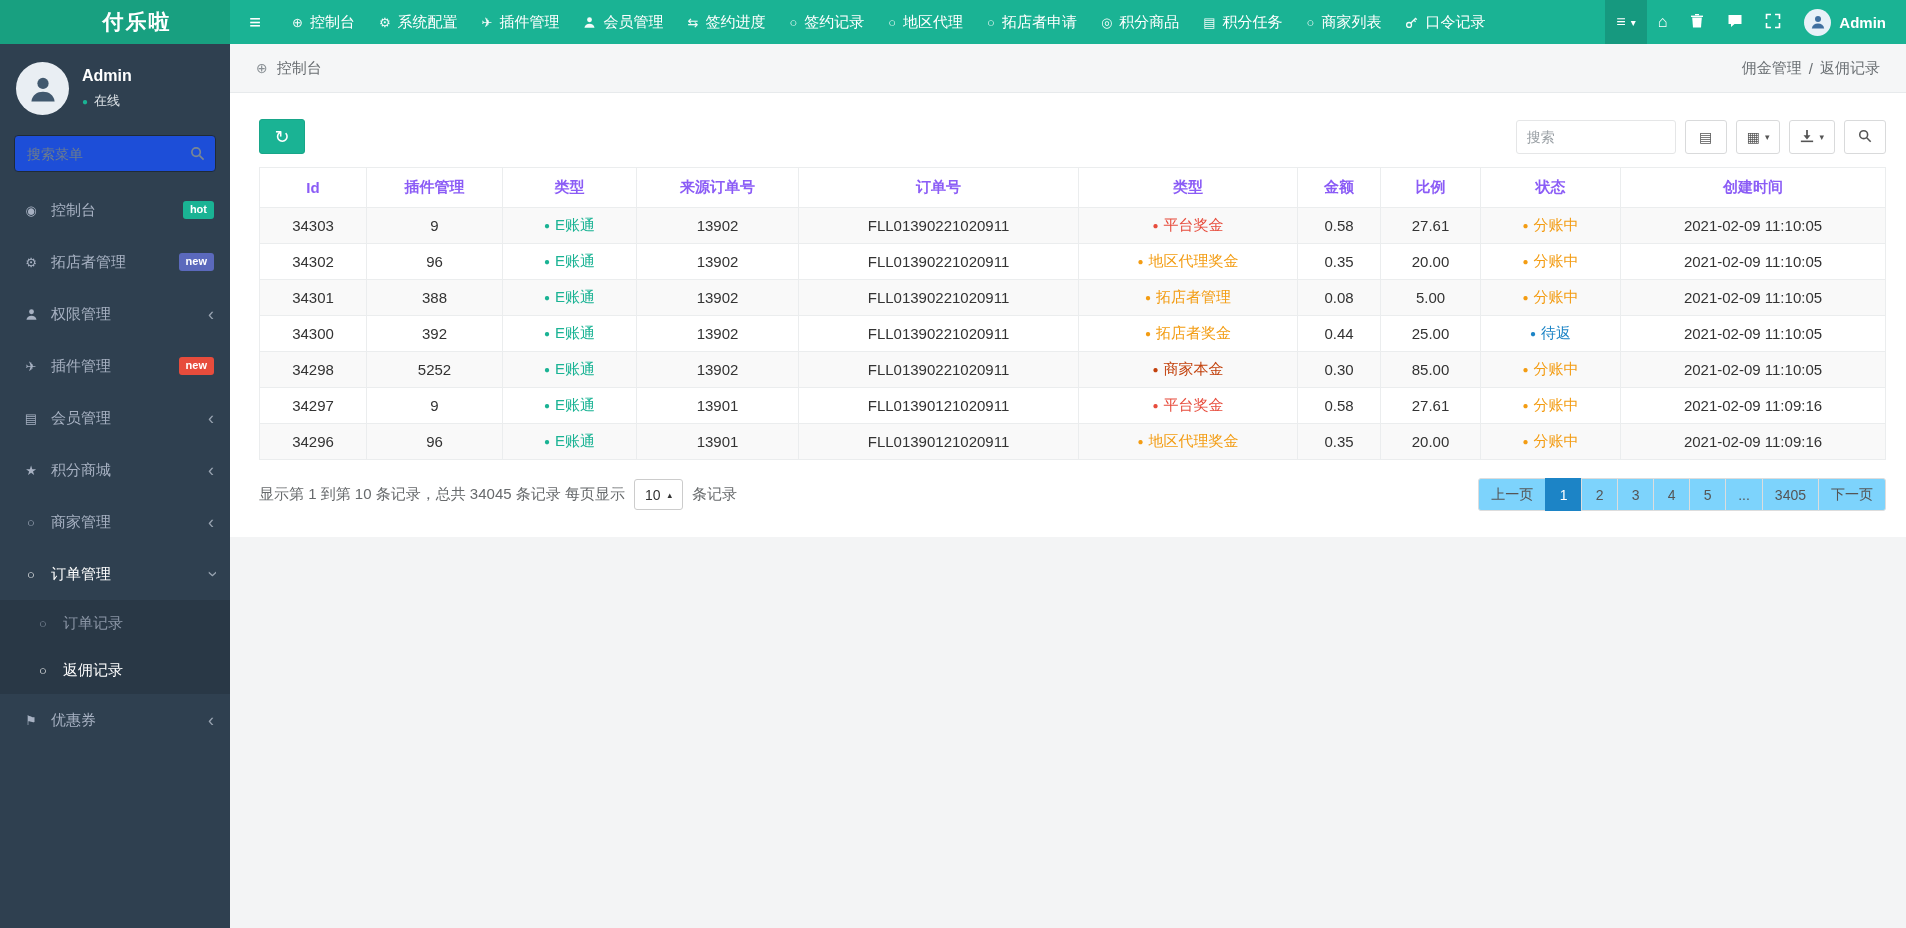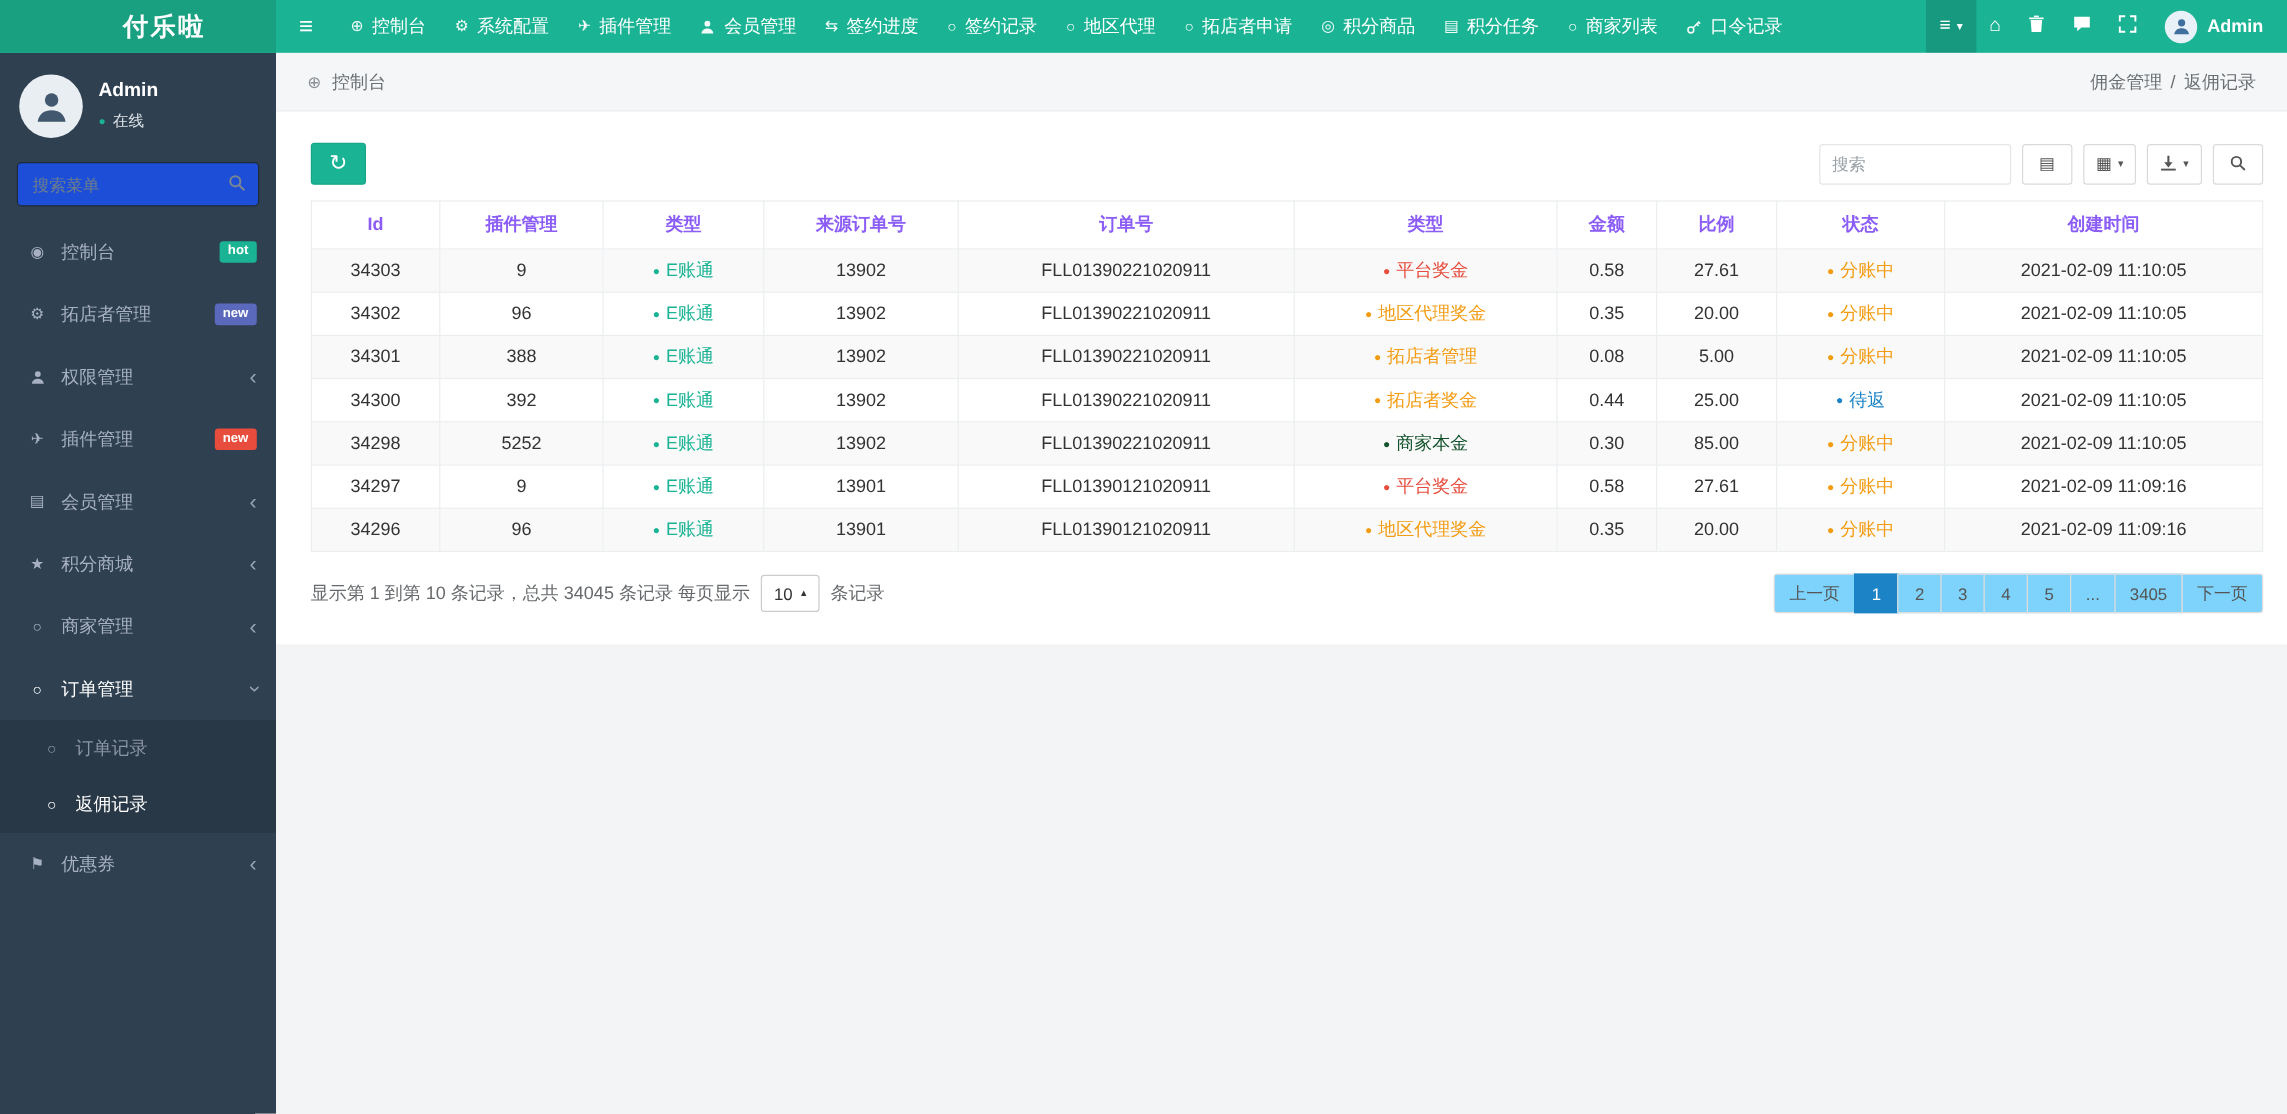--- a/index.html
+++ b/index.html
@@ -395,21 +395,21 @@
             <td>25.00</td>
             <td><span class="dot-label" style="color: rgb(28, 132, 198);"><i class="dot">●</i>待返</span></td>
             <td>2021-02-09 11:10:05</td>
           </tr>
           <tr>
             <td>34298</td>
             <td>5252</td>
             <td><span class="dot-label" style="color: rgb(26, 179, 148);"><i class="dot">●</i>E账通</span></td>
             <td>13902</td>
             <td>FLL01390221020911</td>
-            <td><span class="dot-label" style="color: #14532d;"><i class="dot">●</i>商家本金</span></td>
+            <td><span class="dot-label" style="color: #c2410c;"><i class="dot">●</i>商家本金</span></td>
             <td>0.30</td>
             <td>85.00</td>
             <td><span class="dot-label" style="color: rgb(243, 156, 18);"><i class="dot">●</i>分账中</span></td>
             <td>2021-02-09 11:10:05</td>
           </tr>
           <tr>
             <td>34297</td>
             <td>9</td>
             <td><span class="dot-label" style="color: rgb(26, 179, 148);"><i class="dot">●</i>E账通</span></td>
             <td>13901</td>

